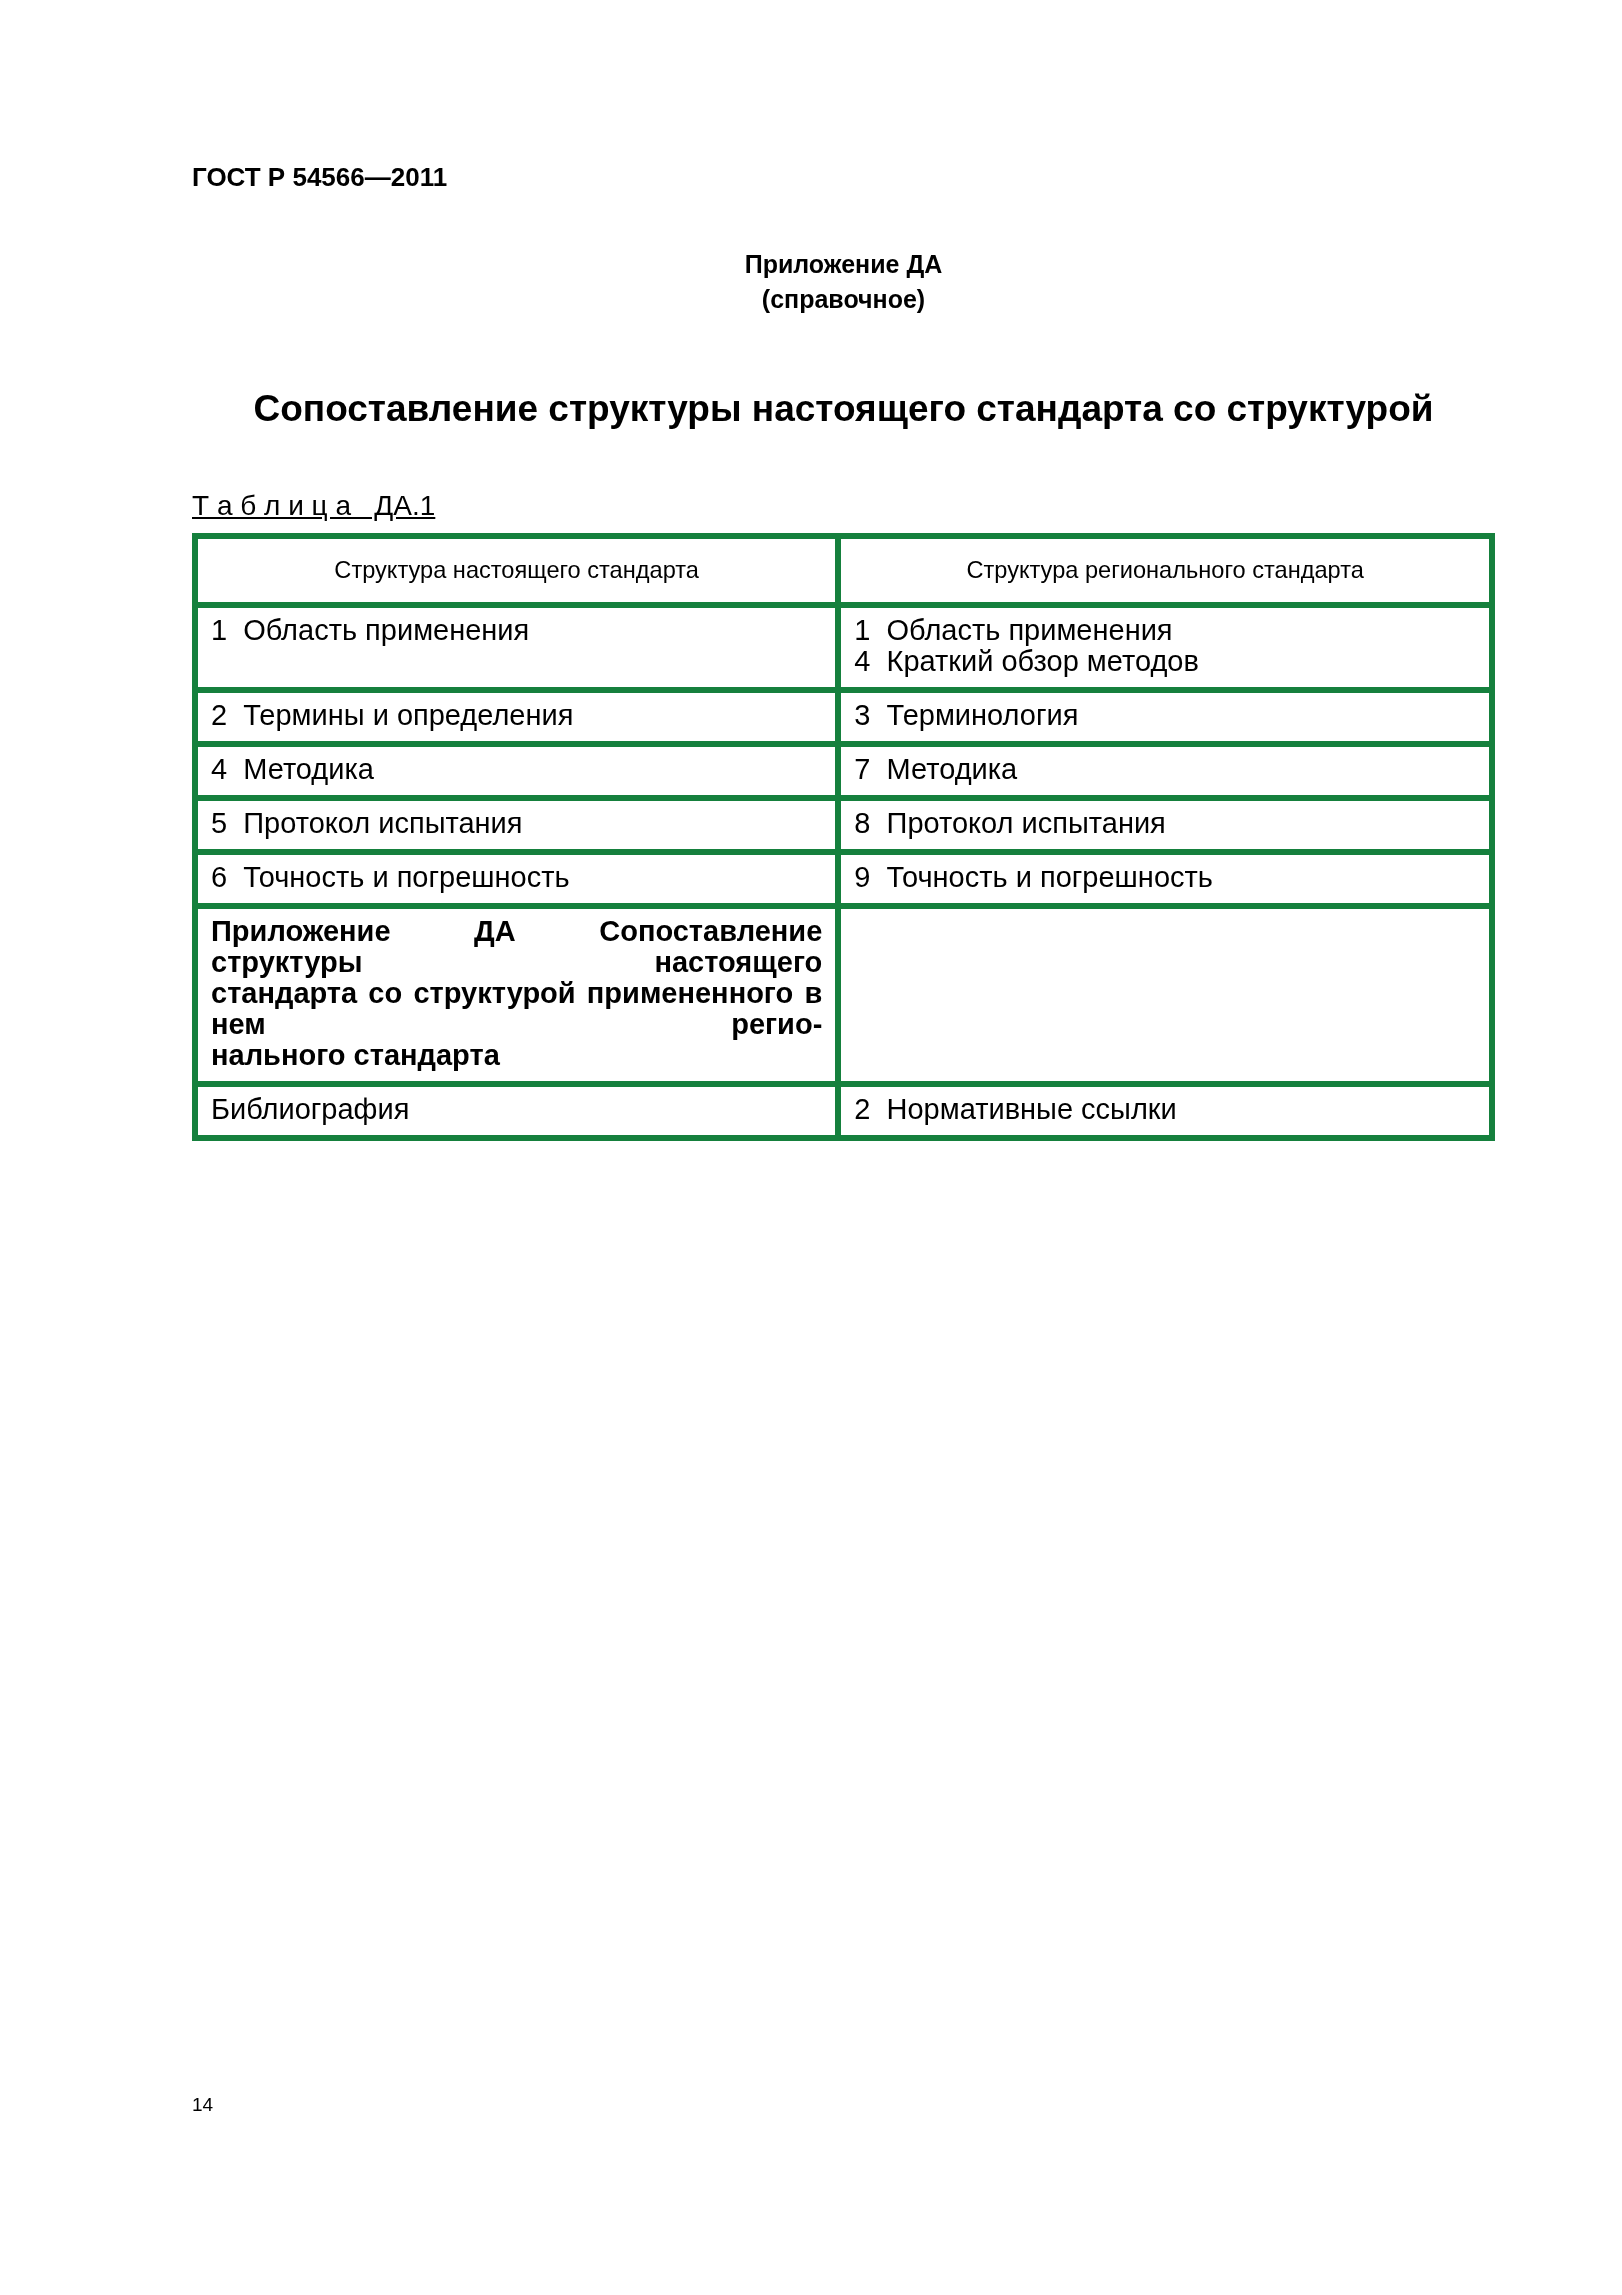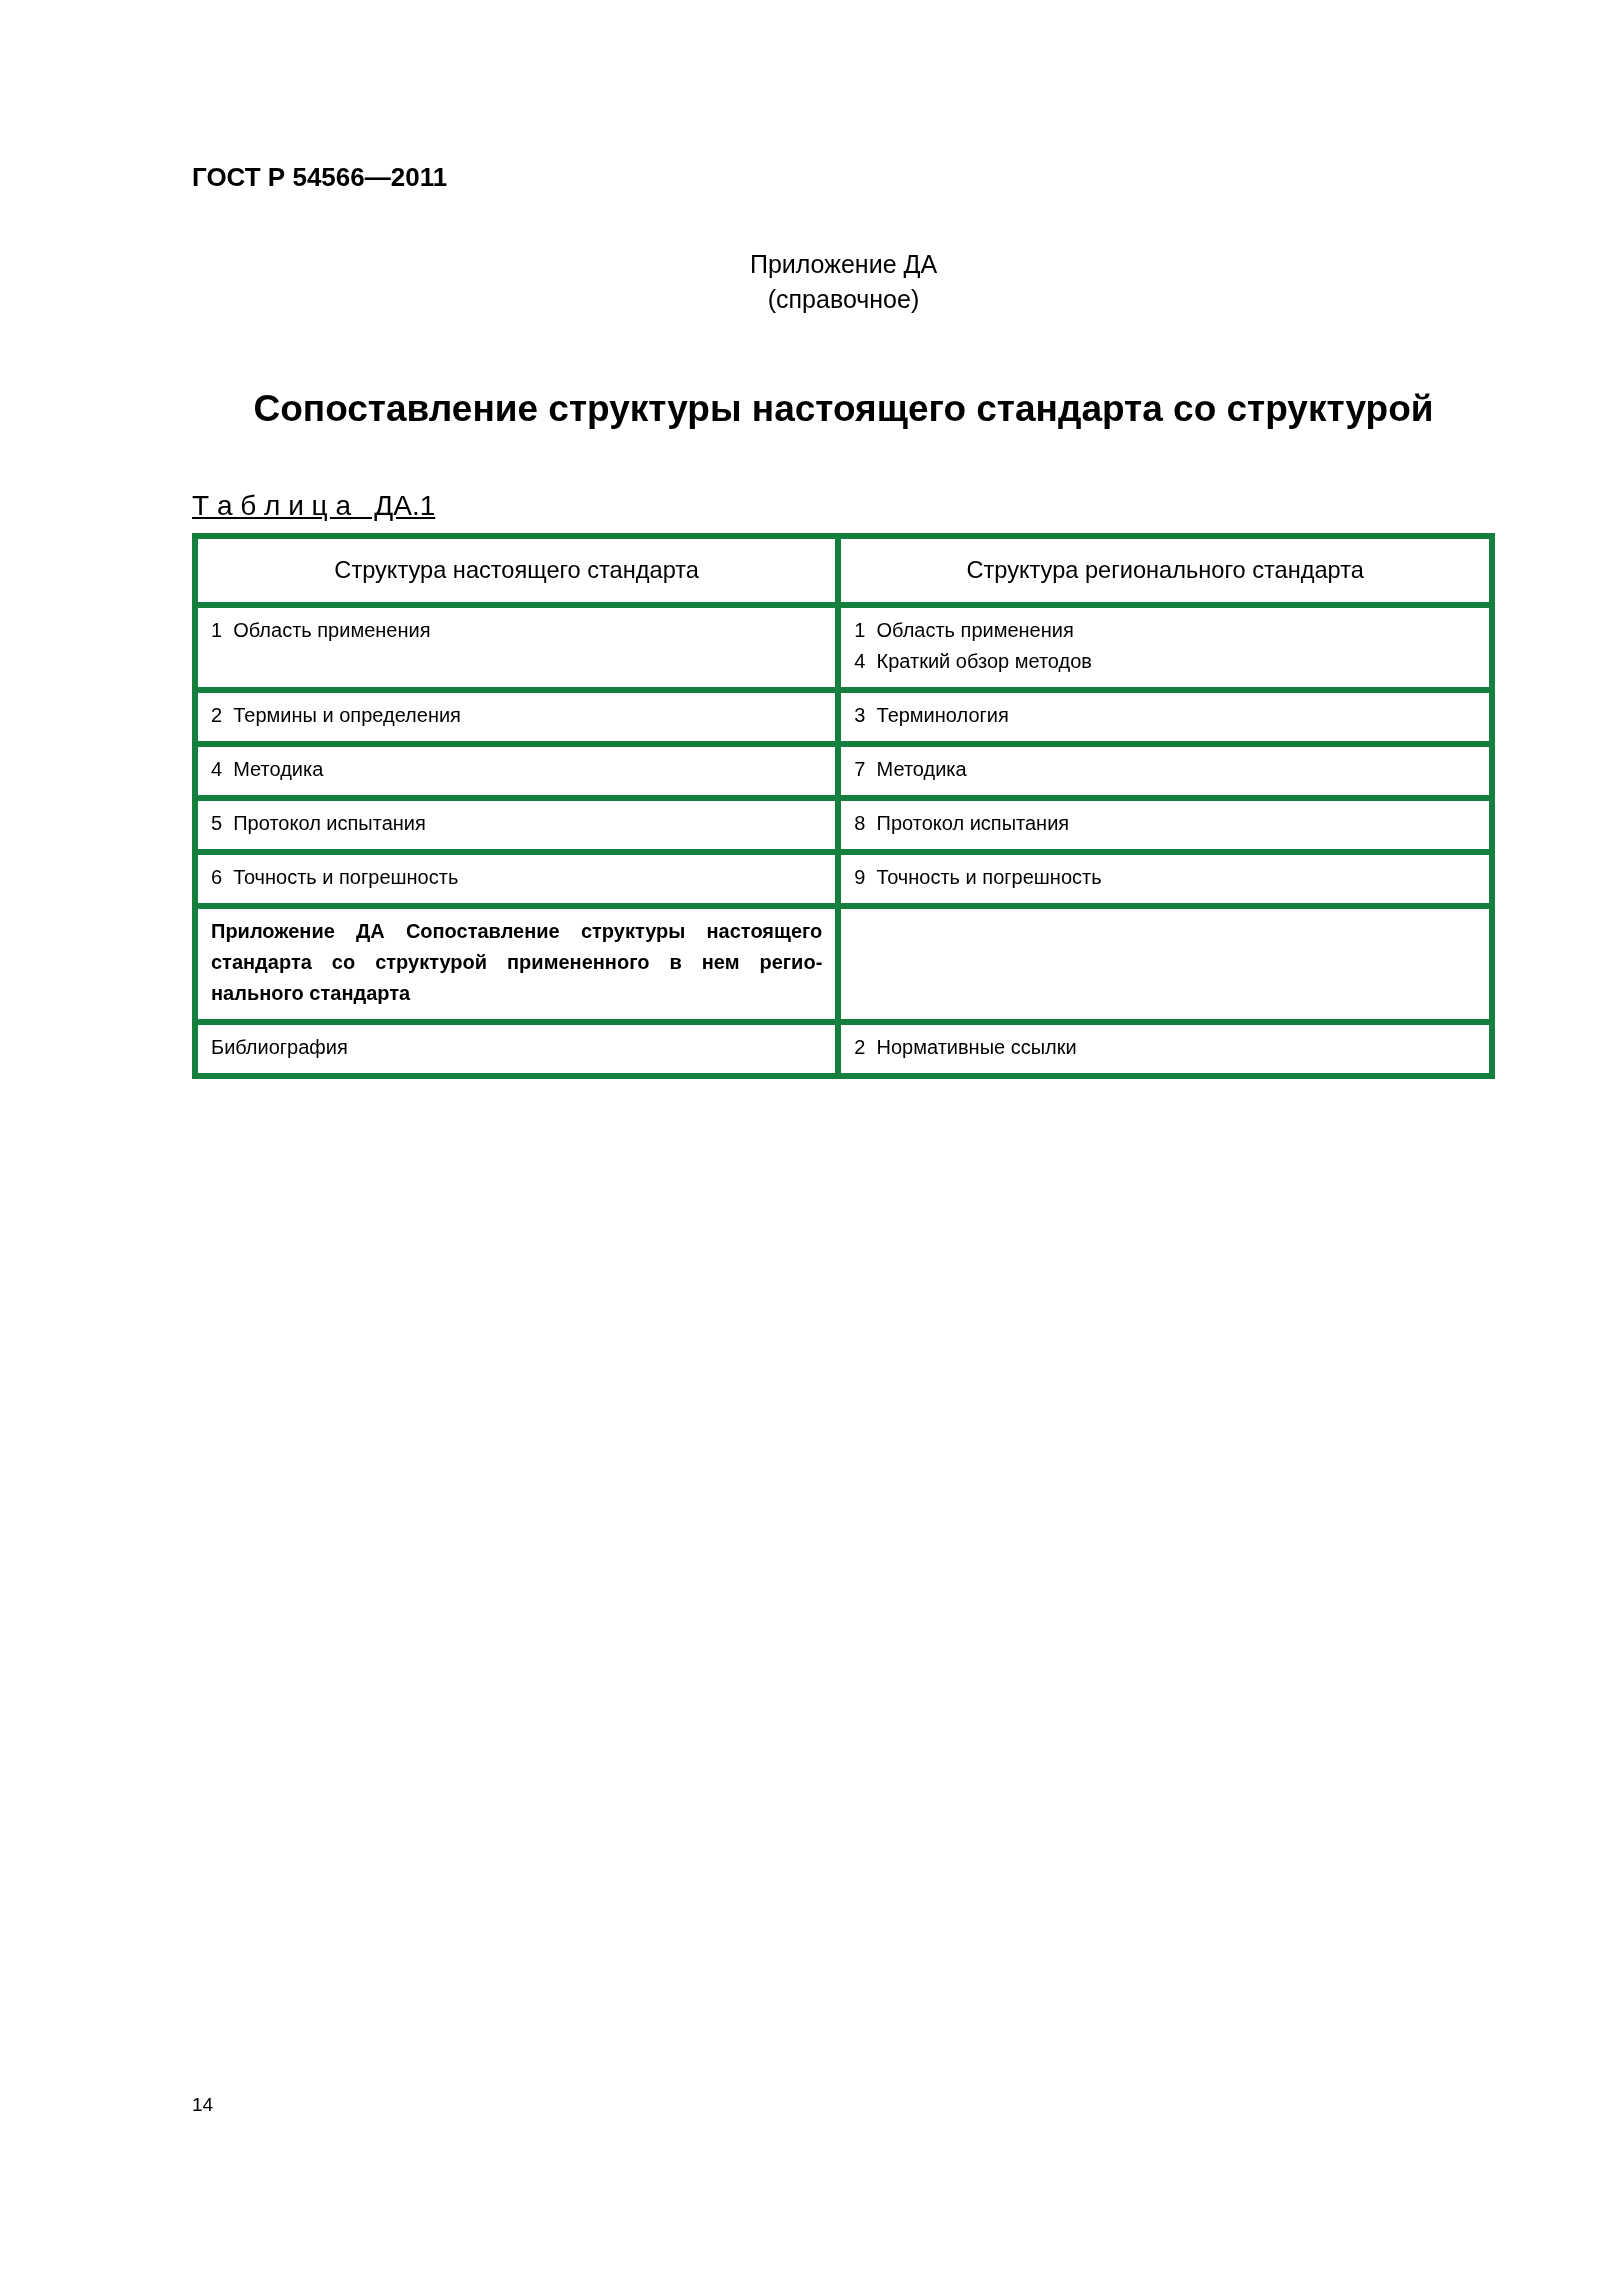--- a/index.html
+++ b/index.html
@@ -24,21 +24,21 @@
   .doc-number {
     font-weight: bold;
     font-size: 26px;
     line-height: 31px;
     text-align: left;
   }
 
   .appendix-head {
     margin-top: 54px;
     text-align: center;
-    font-weight: normal;
+    font-weight: bold;
     font-size: 25px;
     line-height: 35px;
   }
 
   .section-title {
     margin-top: 73px;
     text-align: center;
     font-weight: bold;
     font-size: 37px;
     line-height: 38px;
@@ -68,21 +68,21 @@
   table.gost-table th {
     font-weight: normal;
     font-size: 23.6px;
     line-height: 29px;
     text-align: center;
     vertical-align: middle;
     padding: 17px 7.9px;
   }
 
   table.gost-table td {
-    font-size: 20px;
+    font-size: 29px;
     line-height: 31px;
     vertical-align: top;
     padding: 7.2px 13px 9.8px 13px;
   }
 
   .line { white-space: pre-wrap; }
 
   td.justify .line {
     white-space: normal;
     text-align: justify;

